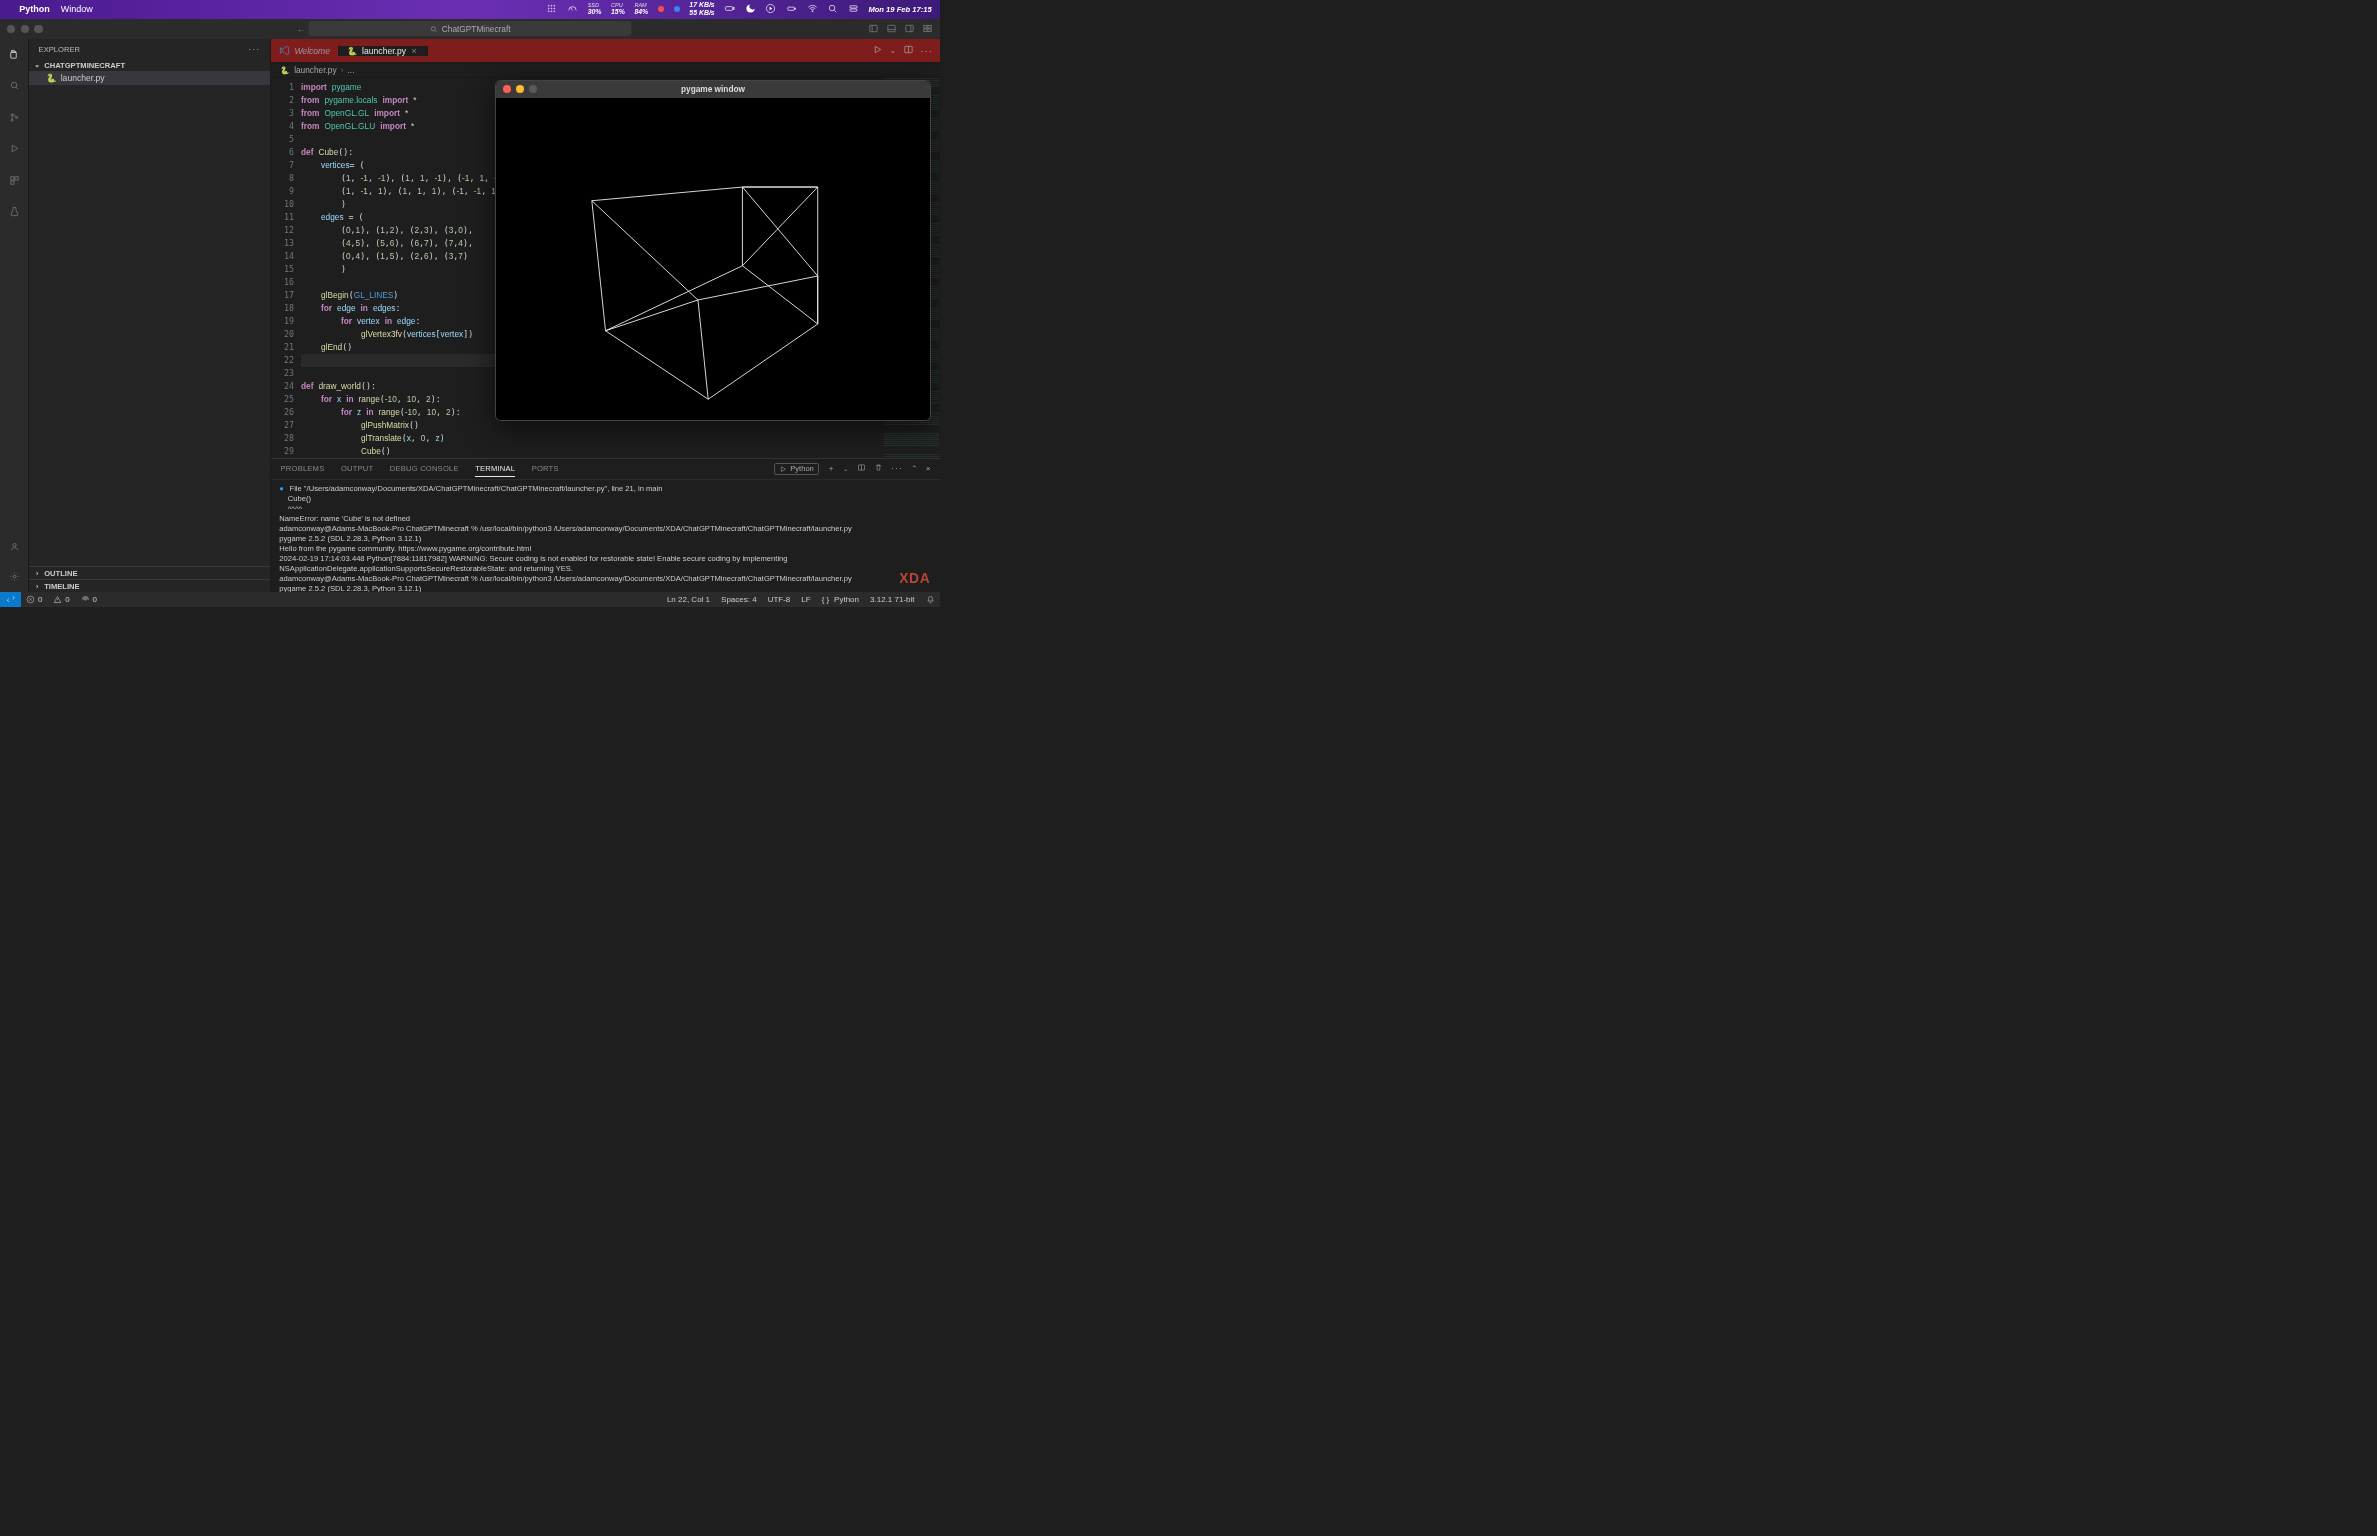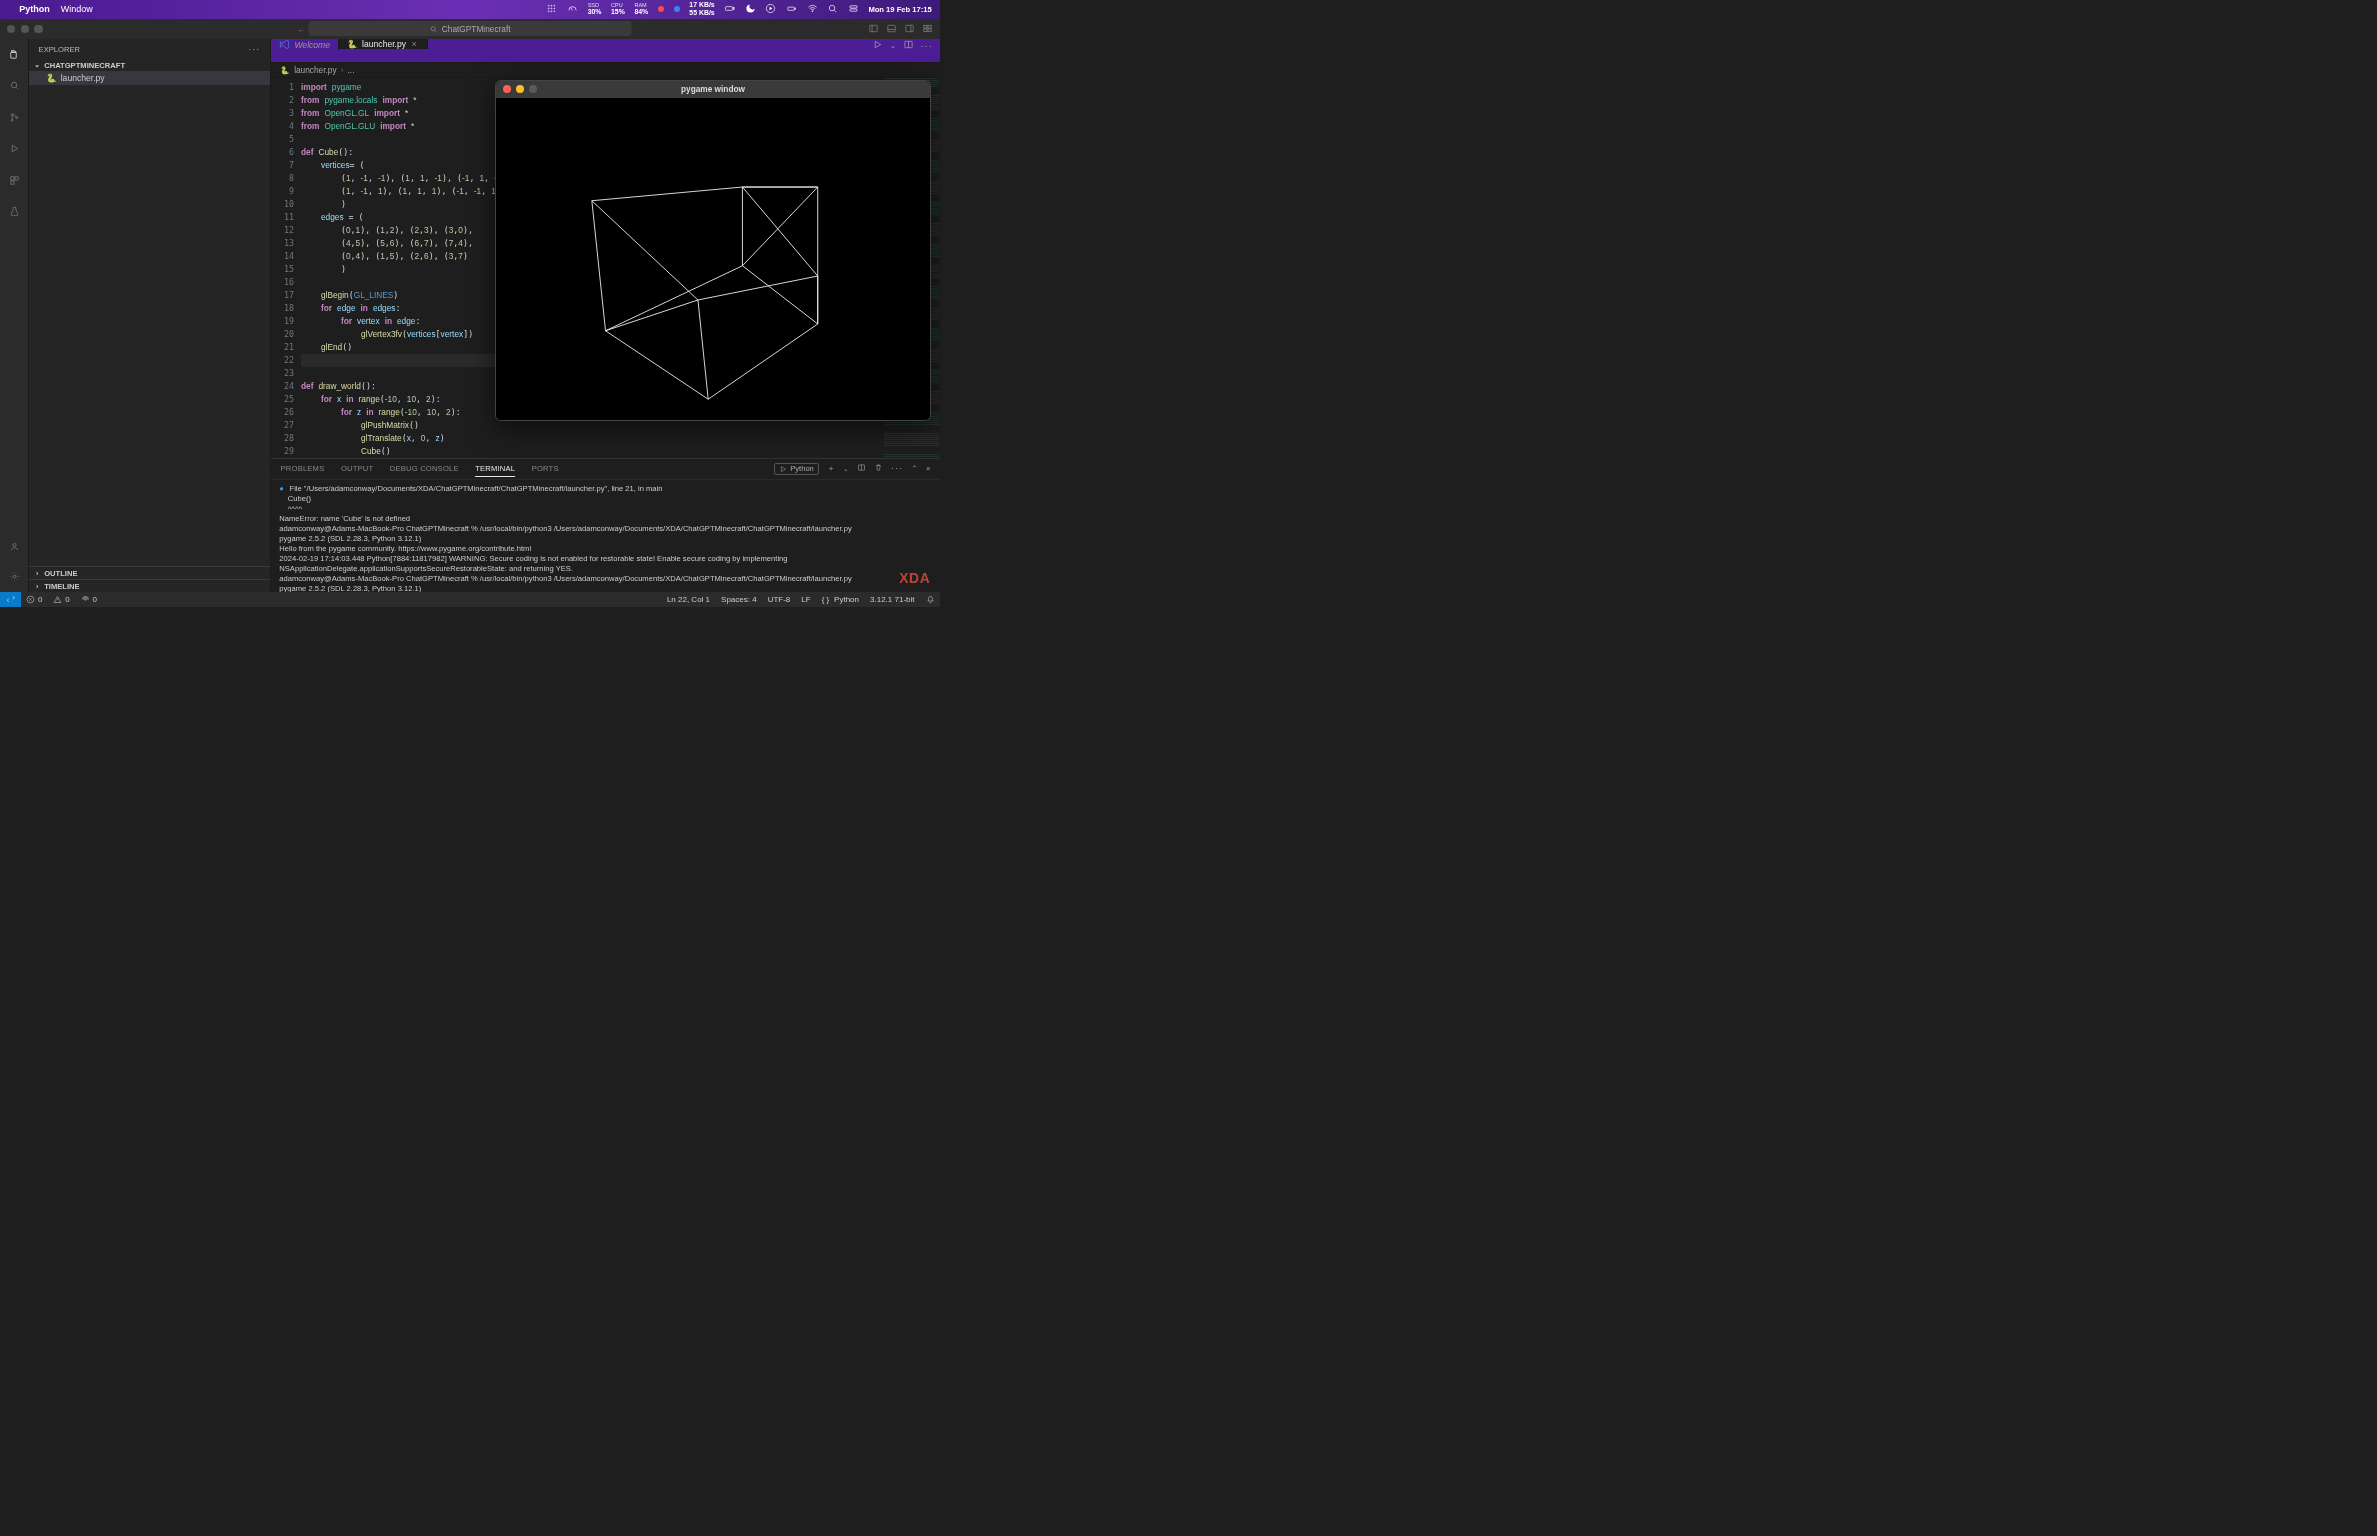--- a/index.html
+++ b/index.html
@@ -1,21 +1,21 @@
 <!DOCTYPE html>
 <html style="font-size:11px"><head>
 <meta charset="utf-8">
 <style>
 * { margin:0; padding:0; box-sizing:border-box; font-family:-apple-system,BlinkMacSystemFont,"Segoe UI",sans-serif; }
 body { background:#1e1e1e; color:#ccc; width:940px; height:607px; overflow:hidden; position:relative; font-size:8.3px; }
 
 
 .menubar { height:18.6px; background:linear-gradient(90deg,#4a1a8f,#6b2fb5,#3d1a7a); display:flex; align-items:center; padding:0 8.3px; color:#fff; font-size:9px; justify-content:space-between; }
 .menubar-left { display:flex; align-items:center; gap:11px; }
-.menubar-right { display:flex; align-items:center; gap:9.6px; font-size:7.6px; }
+.menubar-right { display:flex; align-items:center; gap:9.6px; font-size:7.6px;font-style:italic; }
 .apple-logo { font-size:9.6px; }
 .mb-stat { display:flex; flex-direction:column; align-items:flex-start; line-height:1; gap:0.7px; }
 .mb-stat .lbl { font-size:5.5px; opacity:.8; }
 .mb-stat .val { font-size:6.9px; font-weight:600; }
 .mb-item svg { width:9.6px; height:9.6px; stroke:#fff; fill:none; stroke-width:1.5; }
 .mb-dot { width:6.2px; height:6.2px; border-radius:50%; }
 
 
 .titlebar { height:20.6px; background:#2b2b2b; display:flex; align-items:center; padding:0 6.9px; position:relative; }
 .traffic { display:flex; gap:5.5px; }
@@ -38,21 +38,21 @@
 .sidebar-section { padding:2.8px 0; }
 .sidebar-section-title { display:flex; align-items:center; gap:2.8px; padding:1.4px 4.1px; font-size:7.6px; font-weight:700; color:#ccc; cursor:pointer; }
 .sidebar-section-title .chev { width:8.3px; text-align:center; font-size:6.9px; }
 .file-item { display:flex; align-items:center; gap:4.1px; padding:2.1px 5.5px 2.1px 18px; font-size:8.6px; color:#ccc; cursor:pointer; }
 .file-item.selected { background:#37373d; }
 .file-icon { width:9.6px; height:9.6px; display:inline-flex; align-items:center; justify-content:center; color:#4b8bbe; }
 .sidebar .collapsed { border-top:0.7px solid #3a3a3a; }
 .sidebar-footer { margin-top:auto; }
 
 .editor-area { flex:1; display:flex; flex-direction:column; min-width:0; position:relative; }
-.tabs { height:24px; background:#4c1d95; display:flex; align-items:flex-start; border-bottom:0.7px solid #1a1a1a; position:relative; }
+.tabs { height:24px; background:#7f1d1d; display:flex; align-items:center; border-bottom:0.7px solid #1a1a1a; position:relative; }
 .tab { display:flex; align-items:center; gap:4.1px; padding:0 8.3px; font-size:8.6px; color:#999; border-right:0.7px solid #1a1a1a; cursor:pointer; position:relative; }
 .tab.inactive .tab-name { font-style:italic; }
 .tab.active { background:#1e1e1e; color:#e8e8e8; }
 .tab .close { color:#888; font-size:9px; padding:0 1.4px; }
 .tabs-right { margin-left:auto; display:flex; align-items:center; gap:6.9px; padding-right:6.9px; color:#aaa; }
 
 .breadcrumb { height:15px; background:#1e1e1e; display:flex; align-items:center; padding-left:9.6px; font-size:8.3px; color:#a6a6a6; gap:4.1px; border-bottom:0.7px solid #1a1a1a; }
 .breadcrumb .sep { color:#666; }
 
 .code-area { flex:1; display:flex; background:#1e1e1e; overflow:hidden; position:relative; min-height:0; }

